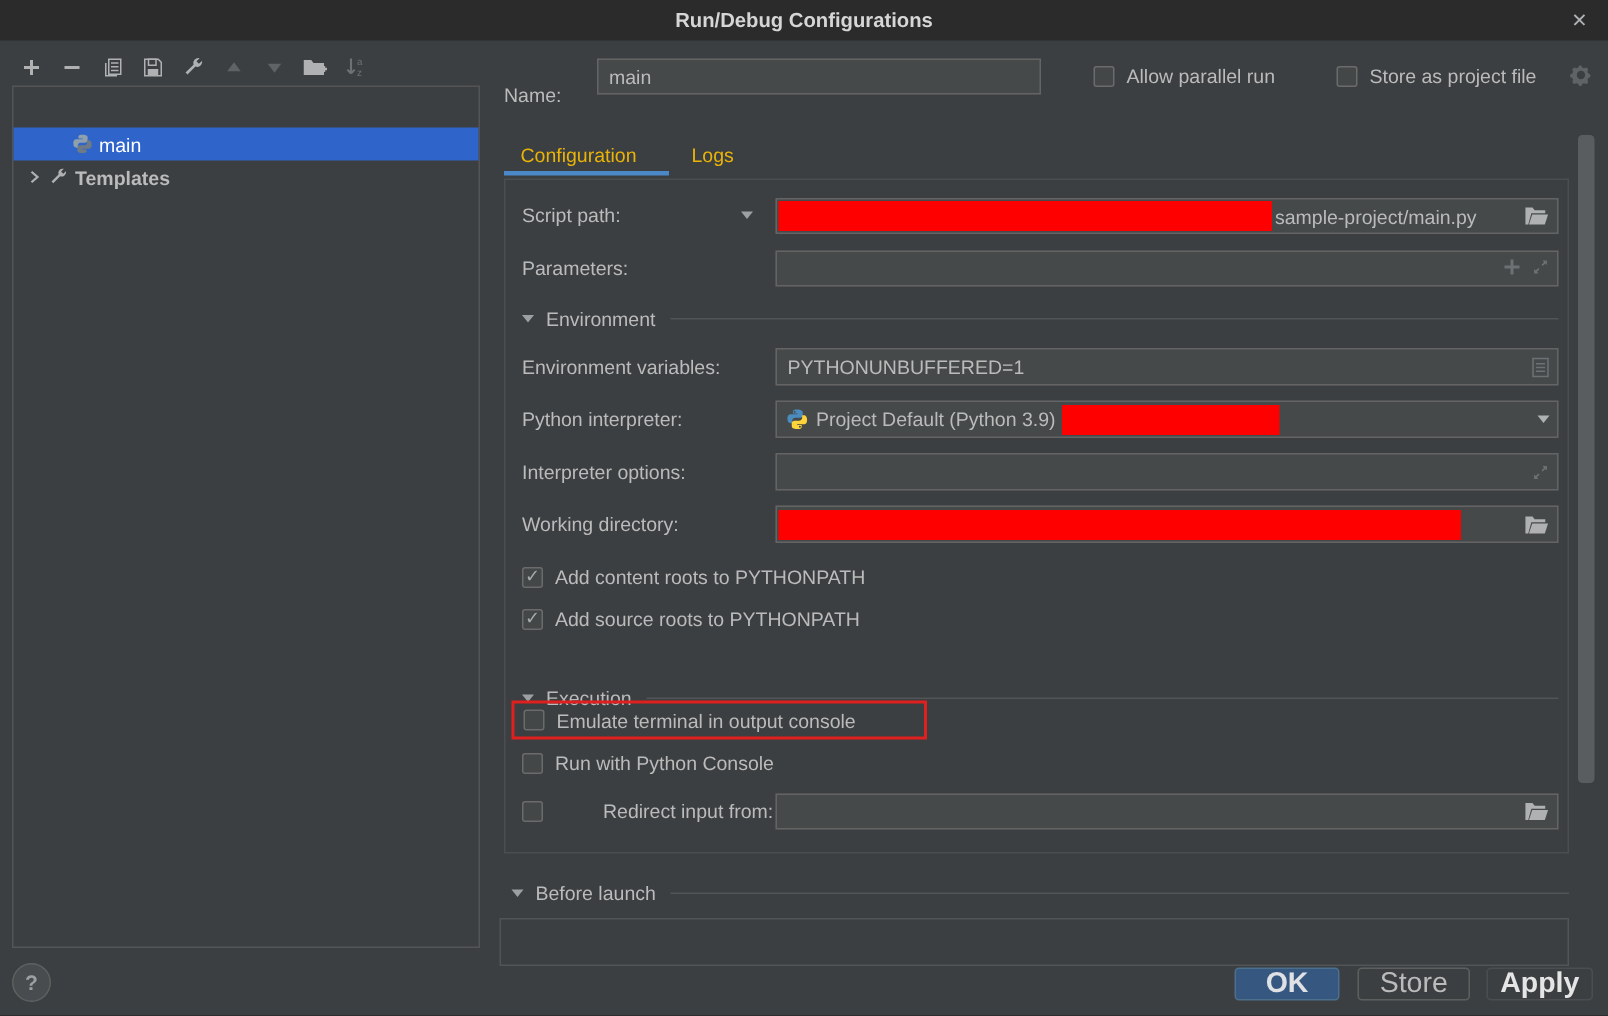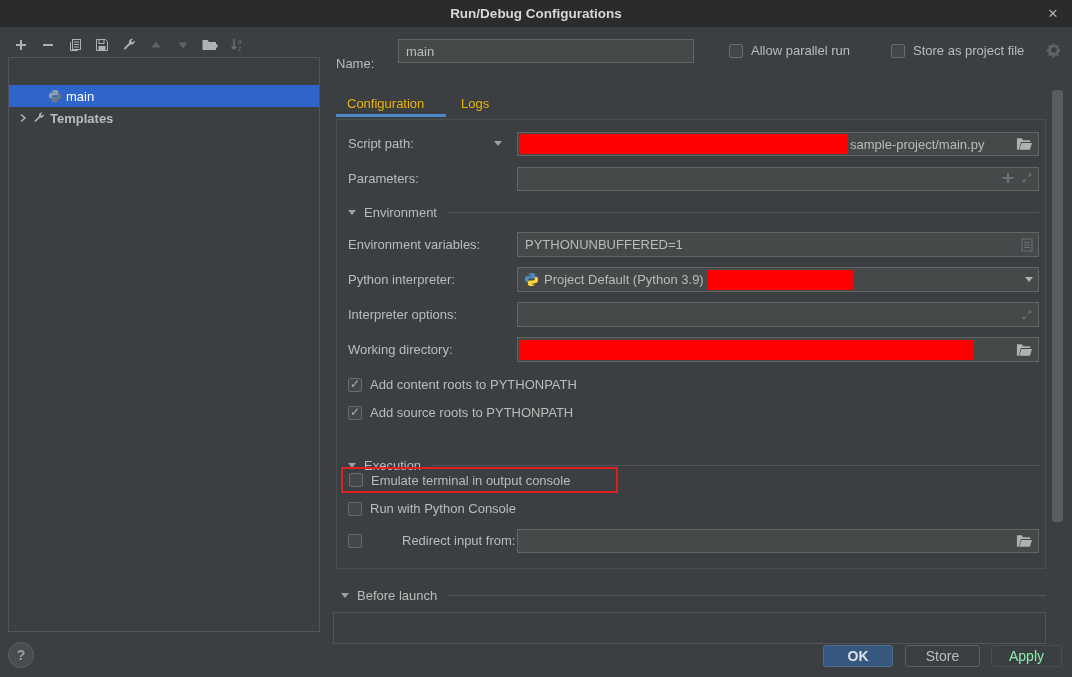--- a/index.html
+++ b/index.html
@@ -61,25 +61,25 @@
 
   
   .scroll-thumb { position:absolute; left:1052px; top:90px; width:11px; height:432px;
     background:#5A5D5F; border-radius:3px; }
 
   
   .bl-box { position:absolute; left:333px; top:612px; width:713px; height:32px; border:1px solid #515557; }
 
   
   .btn { position:absolute; height:22px; border-radius:3px; display:flex; align-items:center;
-    justify-content:center; font-size:14px; cursor:default; }
+    justify-content:center; font-size:19px; cursor:default; }
   .btn-ok { left:823px; top:645px; width:70px; background:#365880; border:1px solid #4C708C;
     color:#DFE1E5; font-weight:bold; }
   .btn-cancel { left:905px; top:645px; width:75px; background:#3C3F41; border:1px solid #5E6060; color:#BBBBBB; }
-  .btn-apply { left:991px; top:645px; width:71px; background:#3C3F41; border:1px solid #4B4E50; color:#86efac; }
+  .btn-apply { left:991px; top:645px; width:71px; background:#3C3F41; border:1px solid #4B4E50; color:#e5e5e5;font-weight:bold; }
   .help-btn { position:absolute; left:8px; top:642px; width:26px; height:26px; border-radius:50%;
     background:#494C4E; border:1px solid #5E6060; color:#9DA0A2; font-size:14px; font-weight:bold;
     display:flex; align-items:center; justify-content:center; }
 </style>
 </head>
 <body>
 
 <div class="app">
 
   <div class="titlebar">

